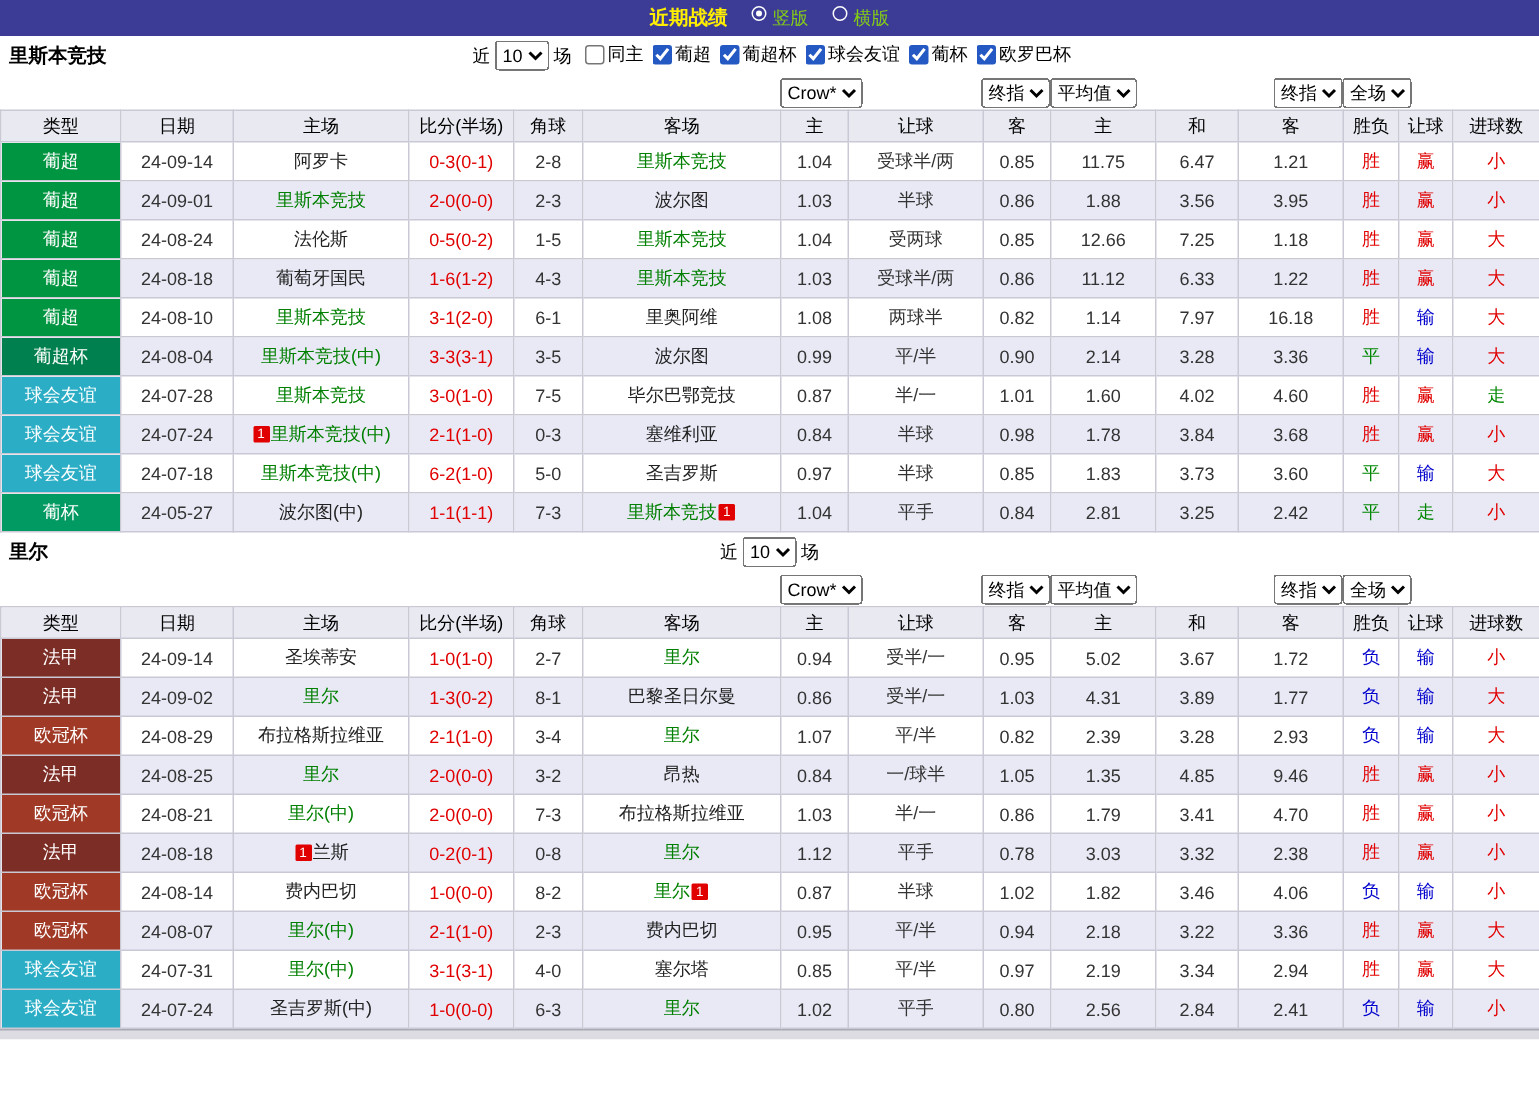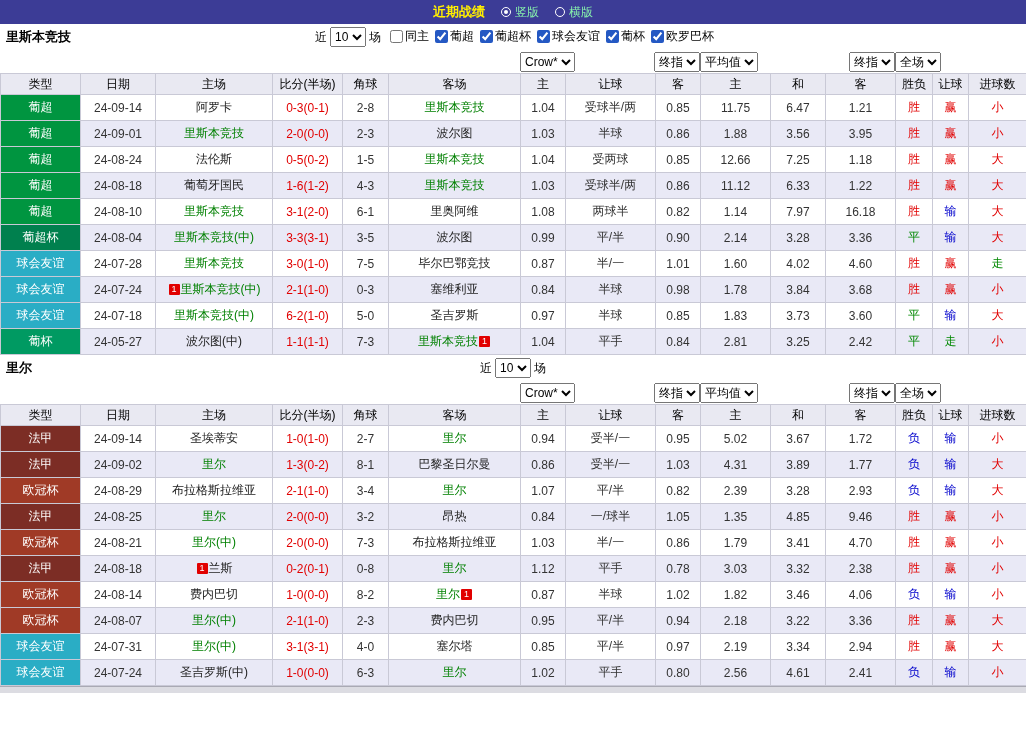--- a/index.html
+++ b/index.html
@@ -9,21 +9,21 @@
     font-family:"Liberation Sans","DejaVu Sans",sans-serif;
     font-size:12px;
     color:#333;
   }
   
   .topbar {
     height:24px; background:#3c3c96;
     display:flex; align-items:center; justify-content:center; gap:16px;
   }
   .topbar .title { color:#ffee00; font-weight:bold; font-size:13px; }
-  .radio { display:inline-flex; align-items:center; gap:4px; color:#86efac; cursor:pointer; }
+  .radio { display:inline-flex; gap:4px; color:#84cc16; cursor:pointer; }
   .radio-dot { width:10px; height:10px; border-radius:50%; border:1px solid #fff; position:relative; display:inline-block; }
   .radio-dot.sel::after { content:""; position:absolute; left:2px; top:2px; right:2px; bottom:2px; background:#fff; border-radius:50%; }
   
   .team-row { position:relative; height:26px; display:flex; align-items:center; }
   .team-name { position:absolute; left:6px; font-weight:bold; font-size:13px; color:#000; }
   .filter { margin:0 auto; display:flex; align-items:center; }
   .filter > span.lbl { margin:0 3px; color:#000; }
   .chk { display:inline-flex; align-items:center; margin-left:6px; color:#000; cursor:pointer; }
   .chk input { width:13px; height:13px; margin:0 2px 0 0; accent-color:#2458c3; }
   select { font-size:12px; height:20px; font-family:"Liberation Sans","DejaVu Sans",sans-serif; }
@@ -522,21 +522,21 @@
           <td class="league" style="background: rgb(42, 173, 197);">球会友谊</td>
           <td>24-07-24</td>
           <td><span class="team">圣吉罗斯(中)</span></td>
           <td class="score">1-0(0-0)</td>
           <td>6-3</td>
           <td><span class="team focus">里尔</span></td>
           <td>1.02</td>
           <td>平手</td>
           <td>0.80</td>
           <td>2.56</td>
-          <td>4.61</td>
+          <td>2.84</td>
           <td>2.41</td>
           <td style="color: rgb(0, 0, 204);">负</td>
           <td style="color: rgb(0, 0, 204);">输</td>
           <td style="color: rgb(225, 0, 0);">小</td>
         </tr>
       </tbody>
   </table>
 </div>
 
 <div class="bottom-strip"></div>

